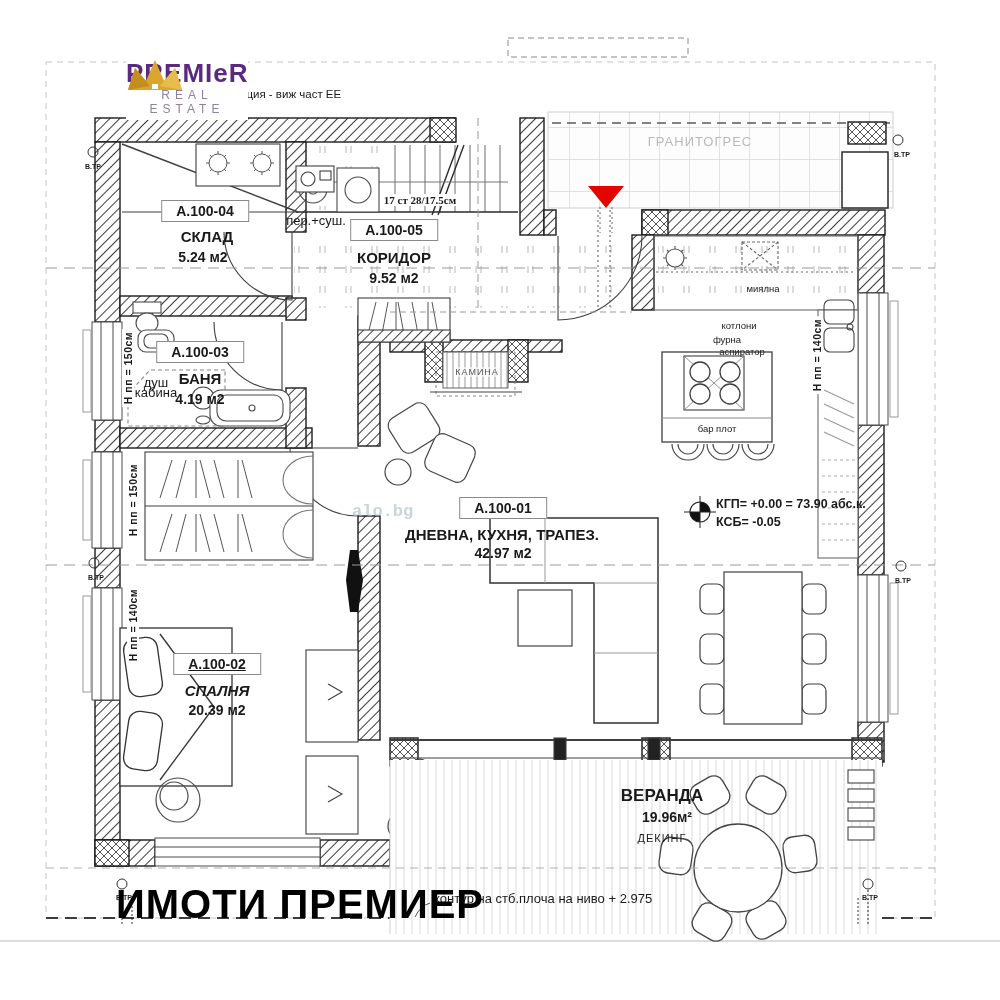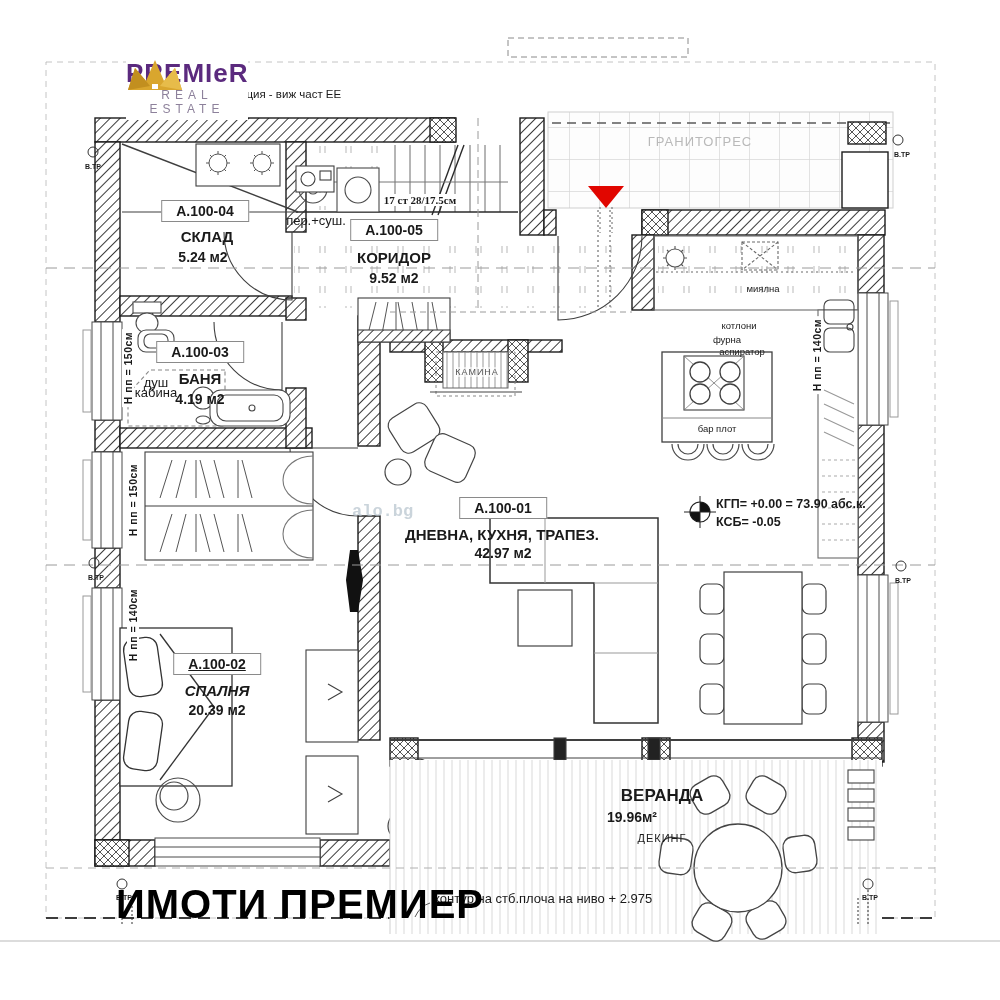--- a/index.html
+++ b/index.html
@@ -413,21 +413,21 @@
 
 <div class="lbl idbox" style="left:503px;top:508px;">A.100-01</div>
 <div class="lbl room-name" style="left:502px;top:534px;">ДНЕВНА, КУХНЯ, ТРАПЕЗ.</div>
 <div class="lbl room-area" style="left:503px;top:553px;">42.97 м2</div>
 
 <div class="lbl idbox" style="left:217px;top:664px;text-decoration:underline;">A.100-02</div>
 <div class="lbl room-name" style="left:217px;top:690px;font-style:italic;">СПАЛНЯ</div>
 <div class="lbl room-area" style="left:217px;top:710px;">20.39 м2</div>
 
 <div class="lbl ver-name" style="left:662px;top:796px;">ВЕРАНДА</div>
-<div class="lbl ver-area" style="left:632px;top:817px;">19.96м²</div>
+<div class="lbl ver-area" style="left:667px;top:817px;">19.96м²</div>
 <div class="lbl ver-deck" style="left:662px;top:838px;">ДЕКИНГ</div>
 
 <div class="lbl granite" style="left:700px;top:141px;">ГРАНИТОГРЕС</div>
 <div class="lbl stairs-lbl" style="left:420px;top:200px;font-family:Liberation Serif, serif;">17 ст 28/17.5см</div>
 <div class="lbl tiny" style="left:316px;top:220px;">пер.+суш.</div>
 <div class="lbl small" style="left:763px;top:288px;">миялна</div>
 <div class="lbl small" style="left:727px;top:325px;margin-left:12px;">котлони</div>
 <div class="lbl small" style="left:727px;top:339px;">фурна</div>
 <div class="lbl small" style="left:727px;top:351px;margin-left:15px;">аспиратор</div>
 <div class="lbl small" style="left:717px;top:428px;">бар плот</div>

